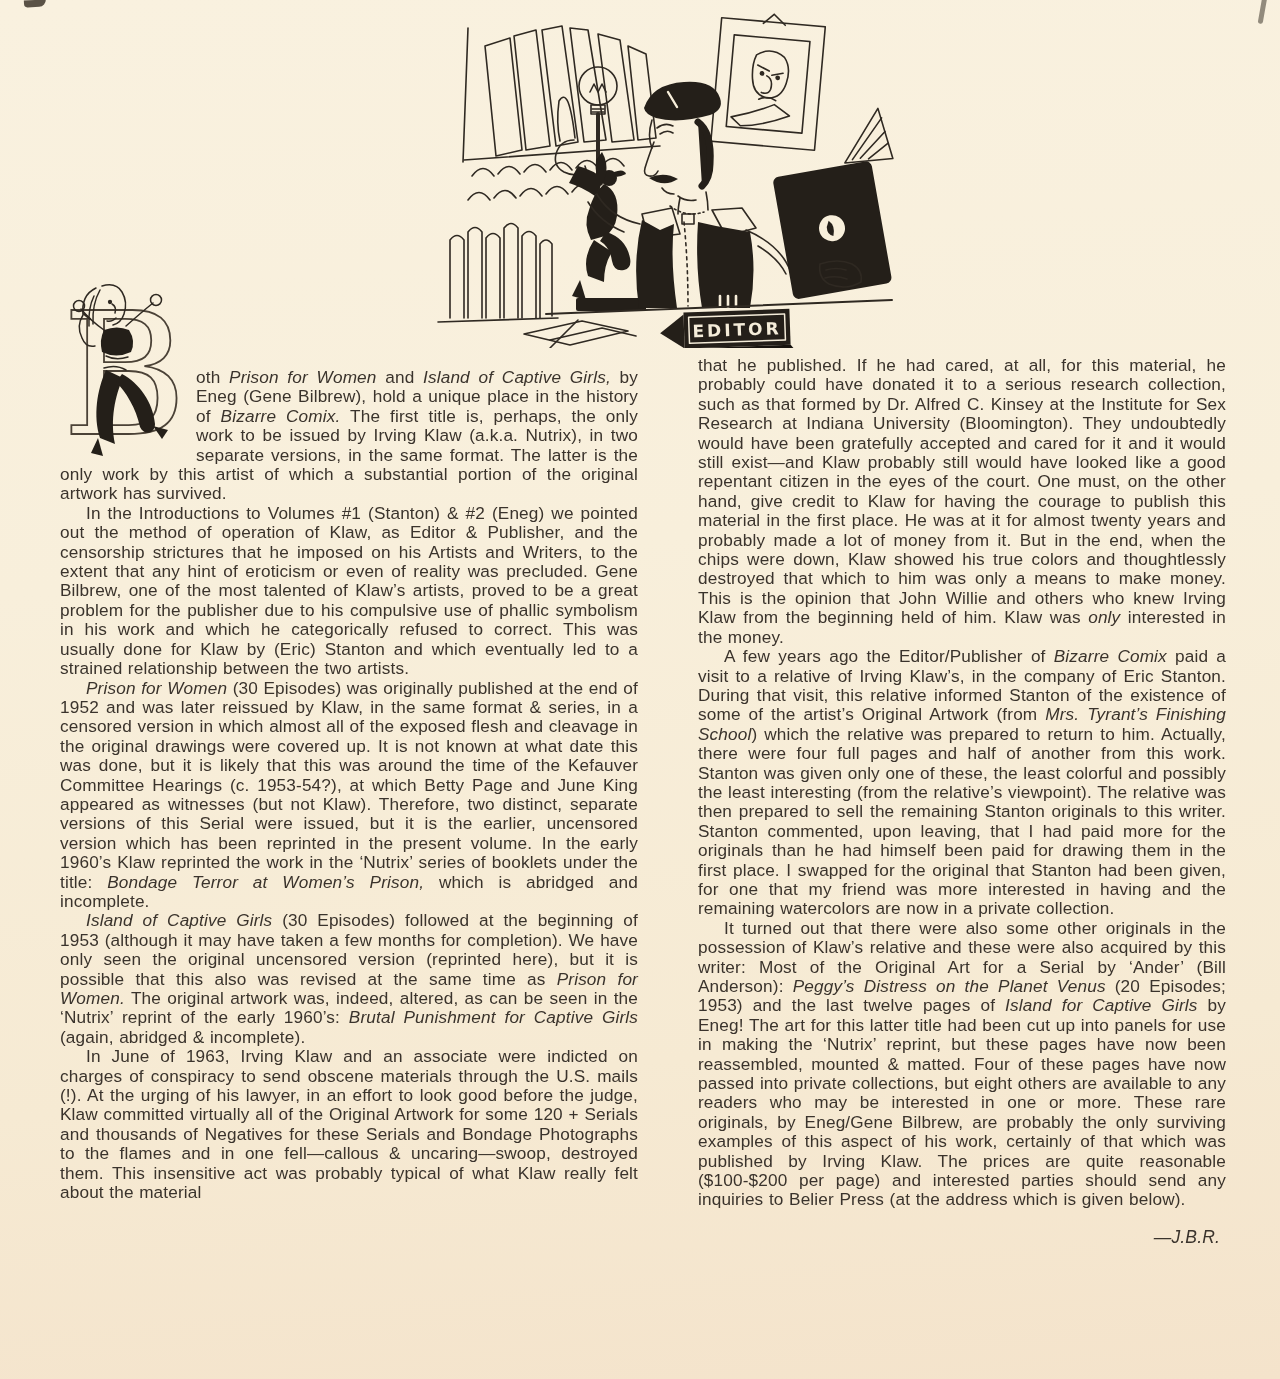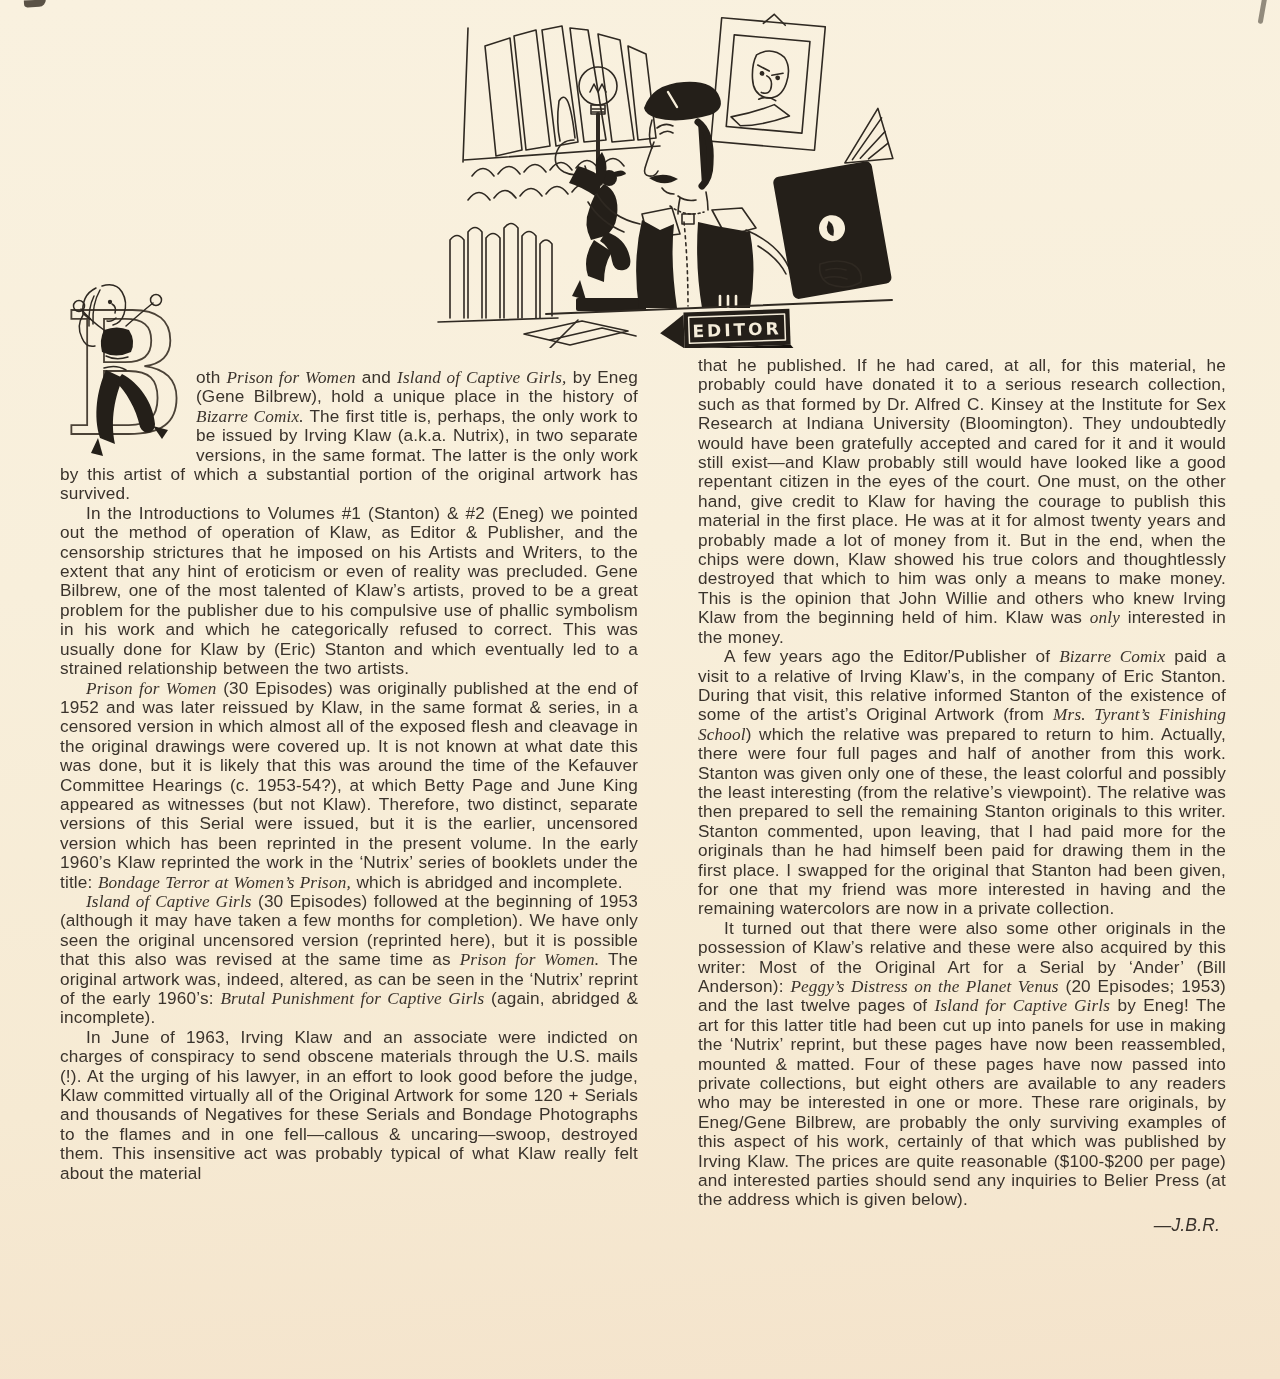--- a/index.html
+++ b/index.html
@@ -20,27 +20,27 @@
   .hero svg{width:100%;height:100%;}
   .columns{
     position:absolute;left:60px;top:356px;width:1166px;
     display:flex;gap:60px;
   }
   .col{text-align:justify;font-size:17.2px;line-height:19.4px;letter-spacing:.15px;word-spacing:.6px;}
   .col-left{width:578px;margin-top:12px;}
   .col-right{width:528px;}
   .col p{margin:0;text-indent:26px;}
   .col p.no-indent{text-indent:0;}
-  .col em{font-style:italic;font-family:Liberation Serif, serif;}
+  .col em{font-style:italic;}
   .dropcap-fig{
     float:left;width:122px;height:182px;
     margin:-90px 14px 4px 0;
   }
   .dropcap-fig svg{width:100%;height:100%;}
-  .signature{margin-top:6px;text-align:right;padding-right:6px;font-style:italic;font-size:17.5px;}
+  .signature{margin-top:18px;text-align:right;padding-right:6px;font-style:italic;font-size:17.5px;}
 </style>
 </head>
 <body>
 
 <div class="page">
 
   <div class="artifact artifact-tl"></div>
   <div class="artifact artifact-tr"></div>
 
   <div class="hero">

